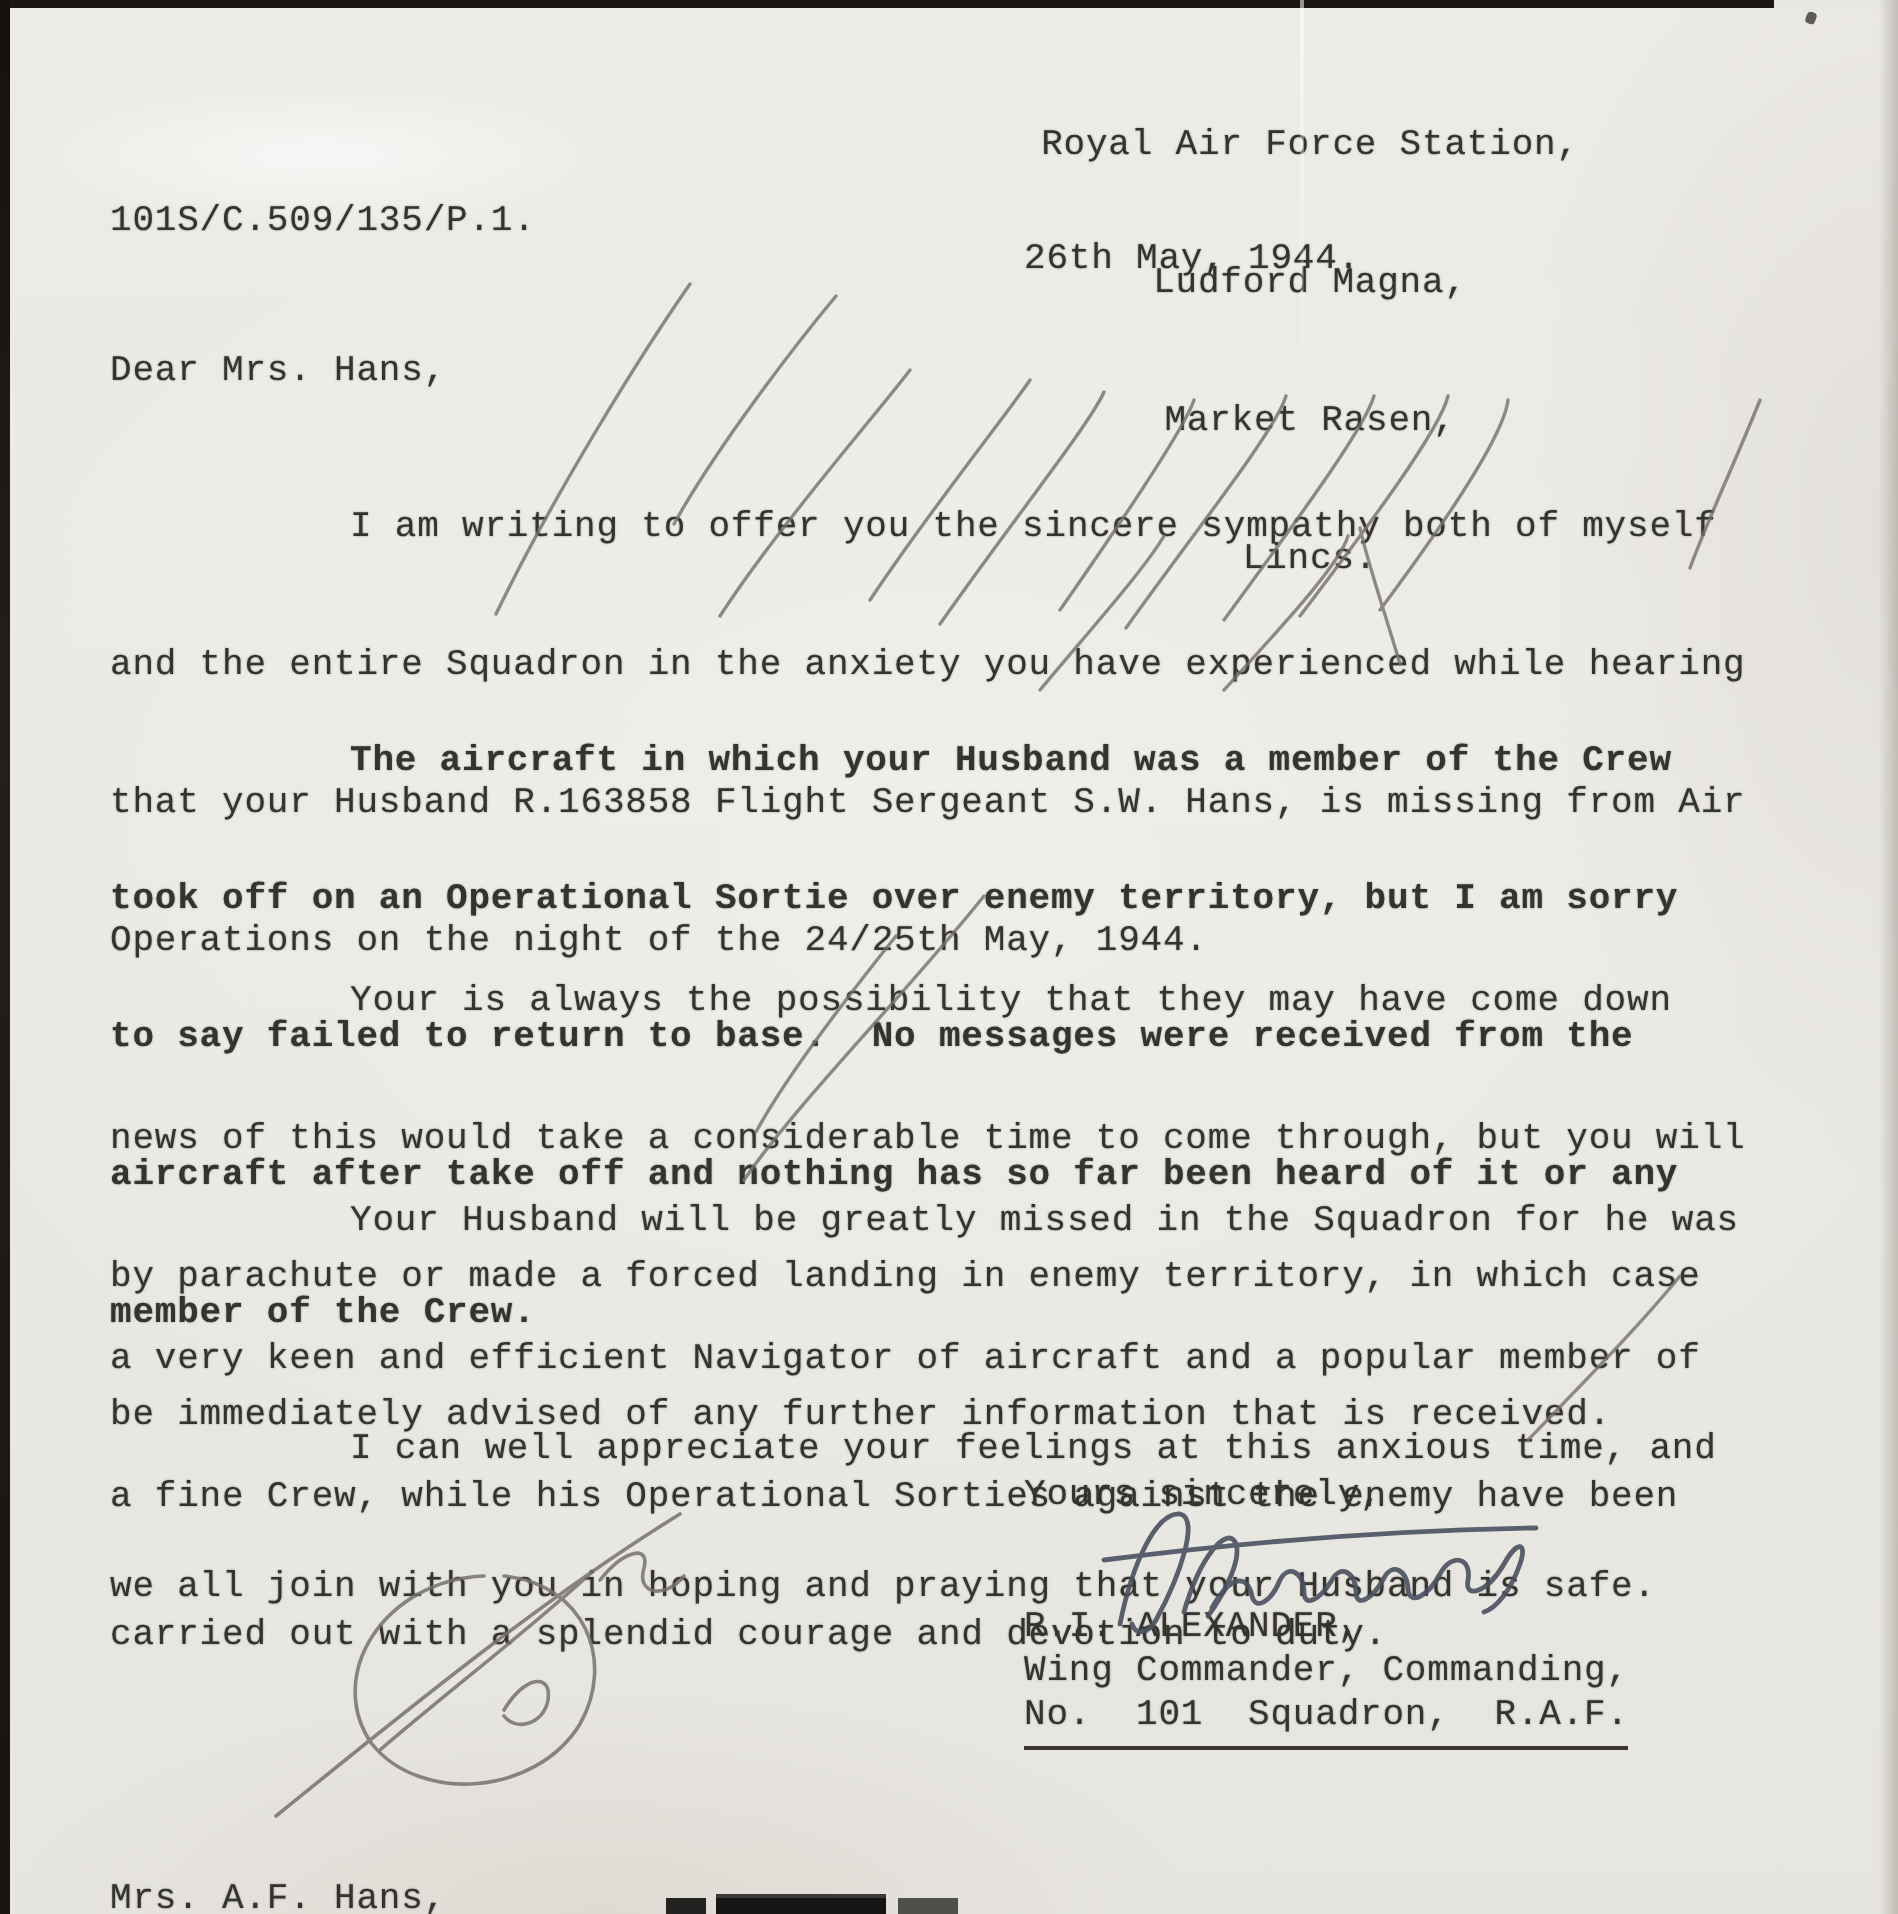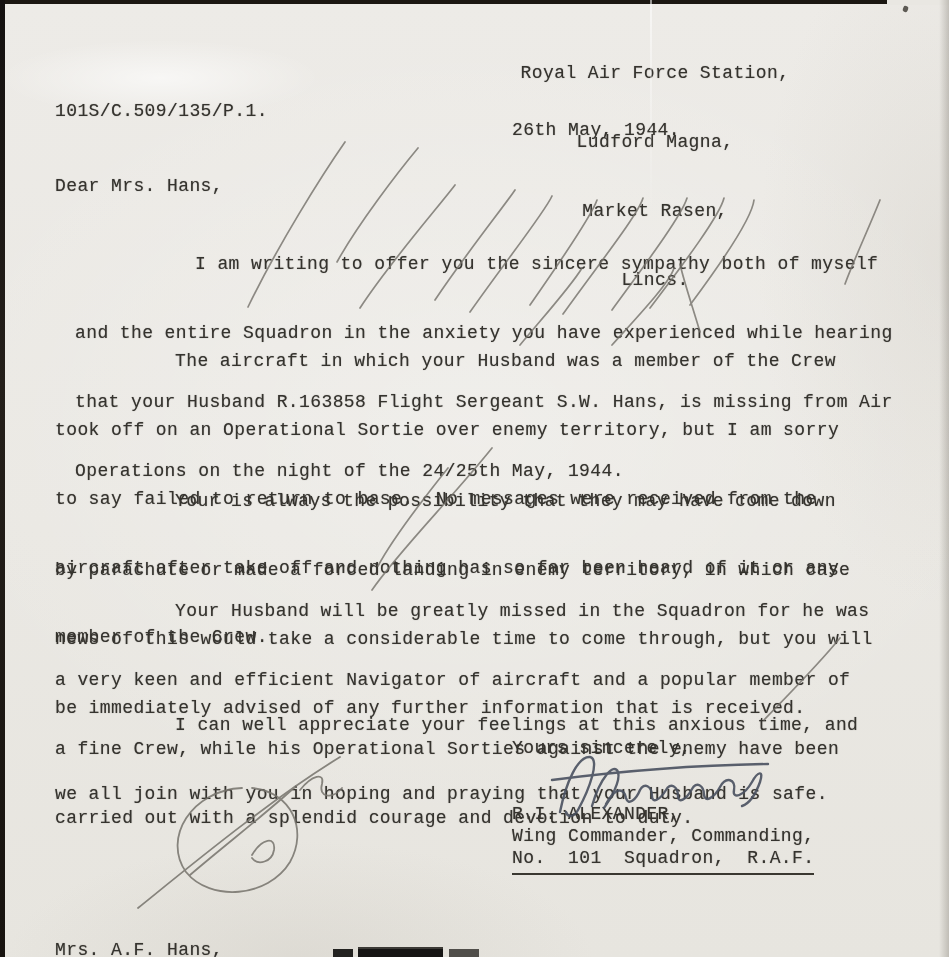--- a/index.html
+++ b/index.html
@@ -43,39 +43,39 @@
     <div class="line">Royal Air Force Station,</div>
     <div class="line">Ludford Magna,</div>
     <div class="line">Market Rasen,</div>
     <div class="line">Lincs.</div>
   </div>
 
   <div class="t" style="left:55px;top:100px;">101S/C.509/135/P.1.</div>
   <div class="t" style="left:512px;top:119px;">26th May, 1944.</div>
   <div class="t" style="left:55px;top:175px;text-align:right;">Dear Mrs. Hans,</div>
 
-  <div class="t para" style="top:207px;margin-left:20px;">
+  <div class="t para" style="top:207px;">
     <div class="line indent">I am writing to offer you the sincere sympathy both of myself</div>
     <div class="line">and the entire Squadron in the anxiety you have experienced while hearing</div>
     <div class="line">that your Husband R.163858 Flight Sergeant S.W. Hans, is missing from Air</div>
     <div class="line">Operations on the night of the 24/25th May, 1944.</div>
   </div>
 
-  <div class="t para" style="top:304px;">
+  <div class="t para" style="top:324px;font-weight:bold;">
     <div class="line indent">The aircraft in which your Husband was a member of the Crew</div>
     <div class="line">took off on an Operational Sortie over enemy territory, but I am sorry</div>
     <div class="line">to say failed to return to base.  No messages were received from the</div>
     <div class="line">aircraft after take off and nothing has so far been heard of it or any</div>
     <div class="line">member of the Crew.</div>
   </div>
 
   <div class="t para" style="top:444px;">
     <div class="line indent">Your is always the possibility that they may have come down</div>
+    <div class="line">news of this would take a considerable time to come through, but you will</div>
     <div class="line">by parachute or made a forced landing in enemy territory, in which case</div>
-    <div class="line">news of this would take a considerable time to come through, but you will</div>
     <div class="line">be immediately advised of any further information that is received.</div>
   </div>
 
   <div class="t para" style="top:554px;">
     <div class="line indent">Your Husband will be greatly missed in the Squadron for he was</div>
     <div class="line">a very keen and efficient Navigator of aircraft and a popular member of</div>
     <div class="line">a fine Crew, while his Operational Sorties against the enemy have been</div>
     <div class="line">carried out with a splendid courage and devotion to duty.</div>
   </div>
 

